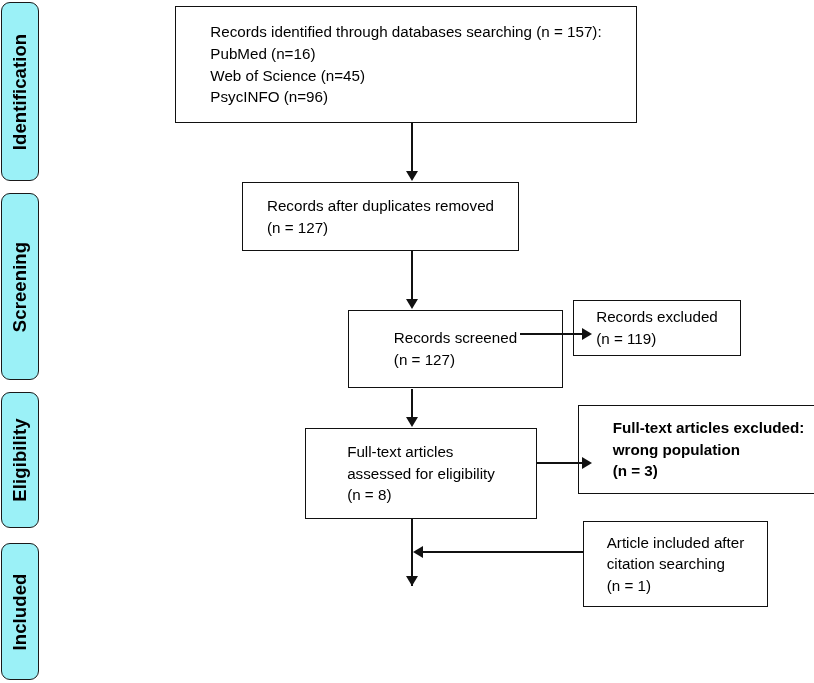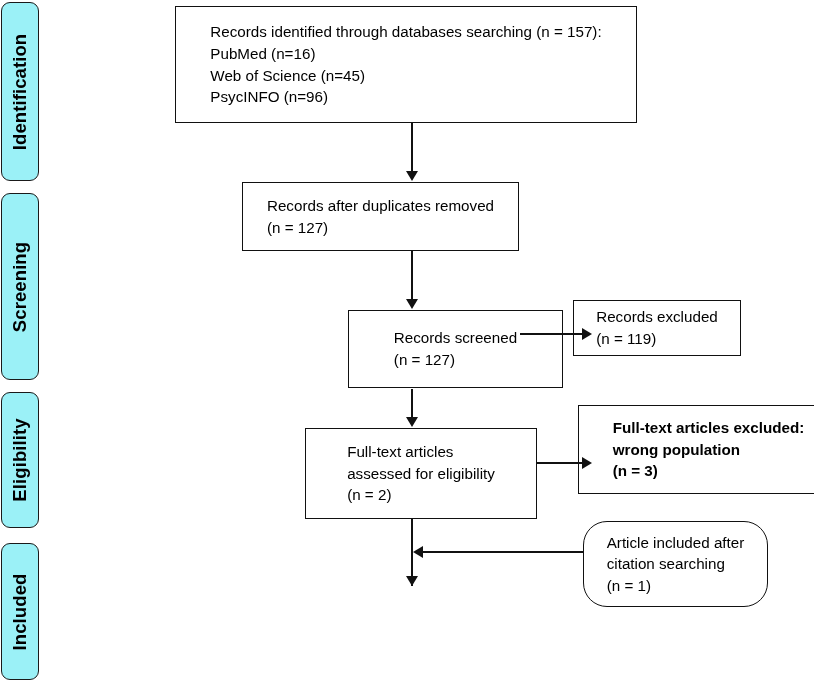--- a/index.html
+++ b/index.html
@@ -122,30 +122,30 @@
   </div>
 
   <div class="flow-box" style="left:573px; top:300px; width:168px; height:56px;">
     <span class="flow-box-text">Records excluded
 (n = 119)</span>
   </div>
 
   <div class="flow-box" style="left:305px; top:428px; width:232px; height:91px;">
     <span class="flow-box-text">Full-text articles
 assessed for eligibility
-(n = 2)</span>
+(n = 8)</span>
   </div>
 
   <div class="flow-box" style="left:578px; top:405px; width:261px; height:89px;font-weight:bold;">
     <span class="flow-box-text">Full-text articles excluded:
 wrong population
 (n = 3)</span>
   </div>
 
-  <div class="flow-box" style="left:583px; top:521px; width:185px; height:86px;border-radius:24px;">
+  <div class="flow-box" style="left:583px; top:521px; width:185px; height:86px;">
     <span class="flow-box-text">Article included after
 citation searching
 (n = 1)</span>
   </div>
 
 
   <div class="conn conn-v" style="left:411px; top:123px; height:49px;"></div>
   <div class="arrowhead arrow-down" style="left:405.5px; top:171px;"></div>
 
   <div class="conn conn-v" style="left:411px; top:251px; height:49px;"></div>

